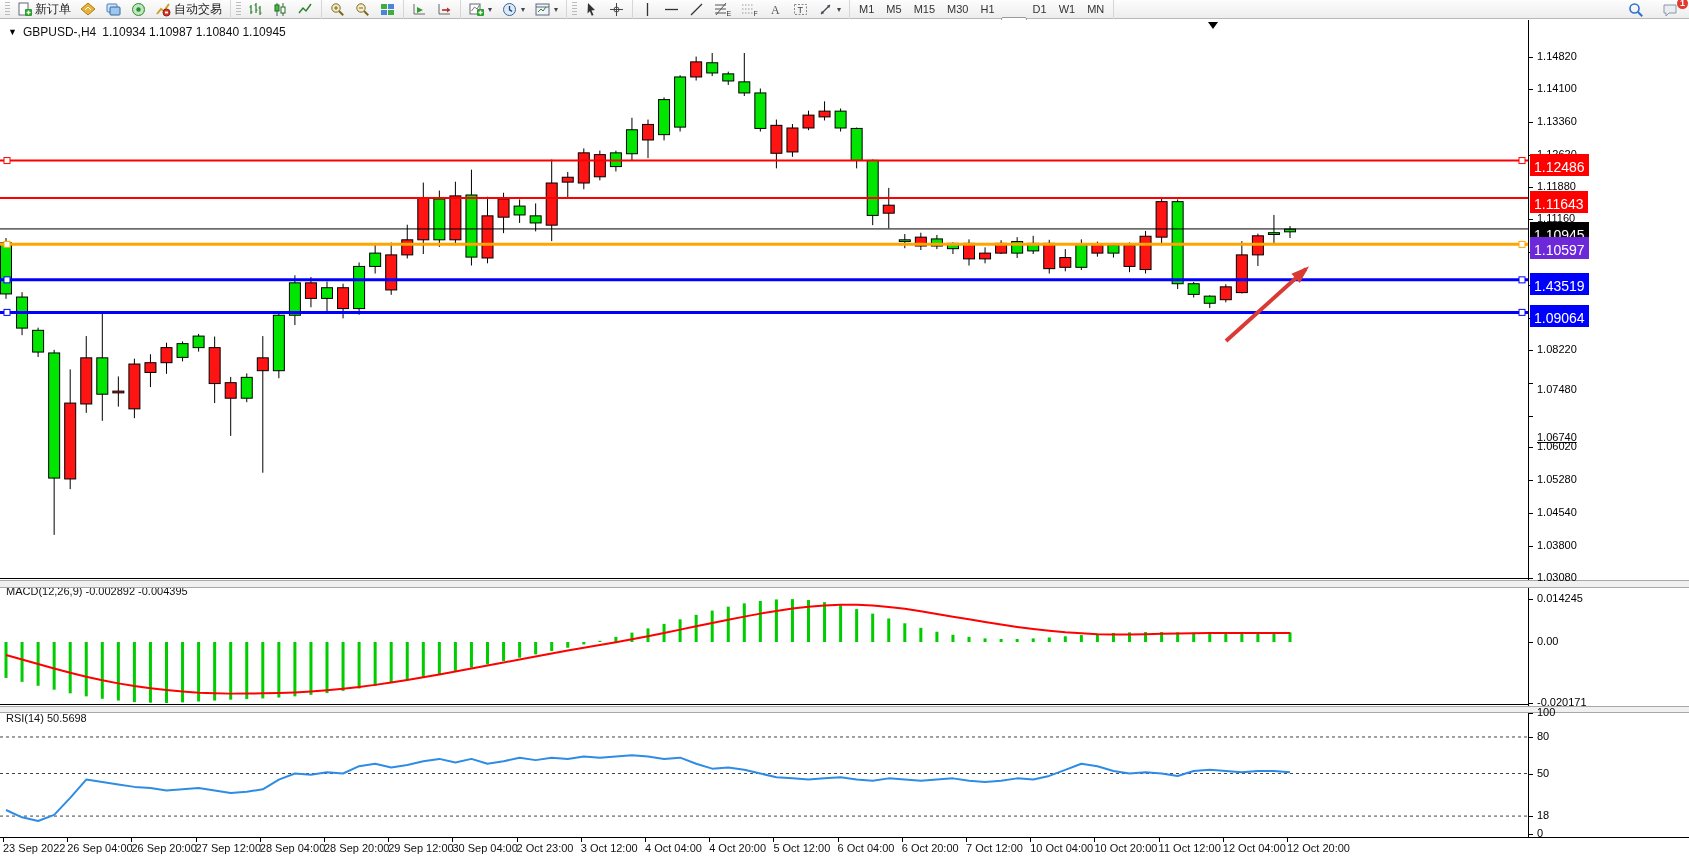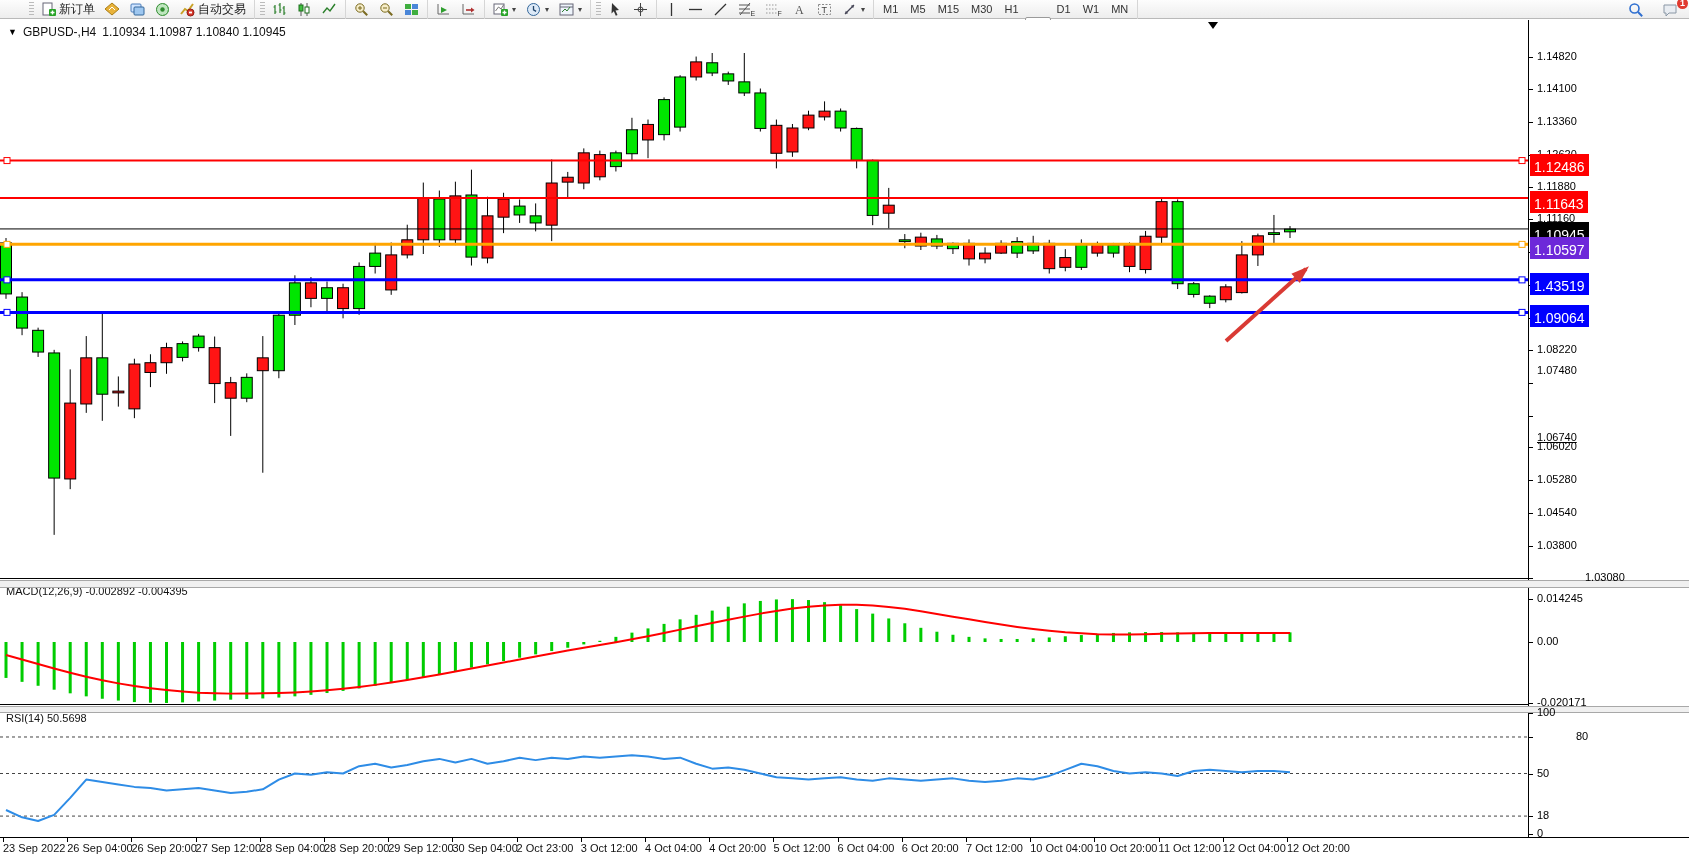--- a/index.html
+++ b/index.html
@@ -2,21 +2,21 @@
 <html><head>
 <meta charset="utf-8">
 <style>
   * { margin:0; padding:0; box-sizing:border-box; }
   html,body { background:#e8e8e8; }
   .app { position:relative; width:1689px; height:858px; background:#ffffff; overflow:hidden;
          font-family:"Liberation Sans", sans-serif; }
   
   .toolbar { position:absolute; left:0; top:0; width:1689px; height:19px;
              background:linear-gradient(#fdfdfd,#ededed); border-bottom:1px solid #b9b9b9;
-             display:flex; align-items:center; font-size:12px; color:#222;padding-left:24px; }
+             display:flex; align-items:center; font-size:12px; color:#222; }
   .tgroup { display:flex; align-items:center; height:19px; padding:0 3px; border-right:1px solid #d6d6d6; }
   .grip { width:5px; height:14px; margin:0 2px;
           background:repeating-linear-gradient(#bbb 0 1px, transparent 1px 3px); }
   .tbtn { display:flex; align-items:center; gap:3px; padding:1px 4px; height:17px; border:1px solid transparent;
           border-radius:2px; cursor:default; white-space:nowrap; }
   .tbtn svg { display:block; }
   .caret { font-size:8px; color:#444; margin-left:1px; }
   .tf { padding:1px 5px; height:16px; font-size:11px; color:#333; border:1px solid transparent; }
   .tf.active { background:#ffffff; border:1px solid #9a9a9a; border-radius:2px;margin-top:32px; }
   .tb-right { position:absolute; right:6px; top:0; height:19px; display:flex; align-items:center; gap:8px; }
@@ -568,43 +568,43 @@
         <div class="tick-label" style="top: 192.394px; color: rgb(0, 0, 0);">1.11160</div>
         <div class="tick-dash" style="top: 199.394px;"></div>
         <div class="tick-label" style="top: 225.228px; color: rgb(0, 0, 0);">1.10420</div>
         <div class="tick-dash" style="top: 232.228px;"></div>
         <div class="tick-label" style="top: 258.062px; color: rgb(0, 0, 0);">1.09680</div>
         <div class="tick-dash" style="top: 265.062px;"></div>
         <div class="tick-label" style="top: 290.896px; color: rgb(0, 0, 0);">1.08940</div>
         <div class="tick-dash" style="top: 297.896px;"></div>
         <div class="tick-label" style="top: 322.842px; color: rgb(0, 0, 0);">1.08220</div>
         <div class="tick-dash" style="top: 329.842px;"></div>
-        <div class="tick-label" style="top: 344px; color: rgb(0, 0, 0);">1.07480</div>
+        <div class="tick-label" style="top: 363px; color: rgb(0, 0, 0);">1.07480</div>
         <div class="tick-dash" style="top: 362.676px;"></div>
         <div class="tick-label" style="top: 411px; color: rgb(0, 0, 0); text-decoration: underline;">1.06740</div>
         <div class="tick-dash" style="top: 395.51px;"></div>
         <div class="tick-label" style="top: 420.456px; color: rgb(0, 0, 0);">1.06020</div>
         <div class="tick-dash" style="top: 427.456px;"></div>
         <div class="tick-label" style="top: 453.29px; color: rgb(0, 0, 0);">1.05280</div>
         <div class="tick-dash" style="top: 460.29px;"></div>
         <div class="tick-label" style="top: 486.124px; color: rgb(0, 0, 0);">1.04540</div>
         <div class="tick-dash" style="top: 493.124px;"></div>
         <div class="tick-label" style="top: 518.957px; color: rgb(0, 0, 0);">1.03800</div>
         <div class="tick-dash" style="top: 525.957px;"></div>
-        <div class="tick-label" style="top: 550.904px; color: rgb(0, 0, 0); margin-left: 48px;">1.03080</div>
+        <div class="tick-label" style="top: 550.904px; color: rgb(0, 0, 0);">1.03080</div>
         <div class="tick-dash" style="top: 557.904px;"></div>
         <div class="tick-label" style="top: 571.994px;">0.014245</div>
         <div class="tick-dash" style="top: 578.994px;"></div>
         <div class="tick-label" style="top: 615px;">0.00</div>
         <div class="tick-dash" style="top: 622px;"></div>
         <div class="tick-label" style="top: 675.896px;">-0.020171</div>
         <div class="tick-dash" style="top: 682.896px;"></div>
         <div class="tick-label" style="top: 685.665px;">100</div>
         <div class="tick-dash" style="top: 692.665px;"></div>
-        <div class="tick-label" style="top: 709.999px; margin-left: 39px;">80</div>
+        <div class="tick-label" style="top: 709.999px;">80</div>
         <div class="tick-dash" style="top: 716.999px;"></div>
         <div class="tick-label" style="top: 746.5px;">50</div>
         <div class="tick-dash" style="top: 753.5px;"></div>
         <div class="tick-label" style="top: 789.085px;">18</div>
         <div class="tick-dash" style="top: 796.085px;"></div>
         <div class="tick-label" style="top: 807.335px;">0</div>
         <div class="tick-dash" style="top: 814.335px;"></div>
         <div class="price-tag" style="top: 133.56px; background: rgb(255, 0, 0); color: rgb(255, 255, 255);">1.12486</div>
         <div class="price-tag" style="top: 170.963px; background: rgb(255, 0, 0); color: rgb(255, 255, 255);">1.11643</div>
         <div class="price-tag" style="top: 201.934px; background: rgb(0, 0, 0); color: rgb(255, 255, 255);">1.10945</div>

